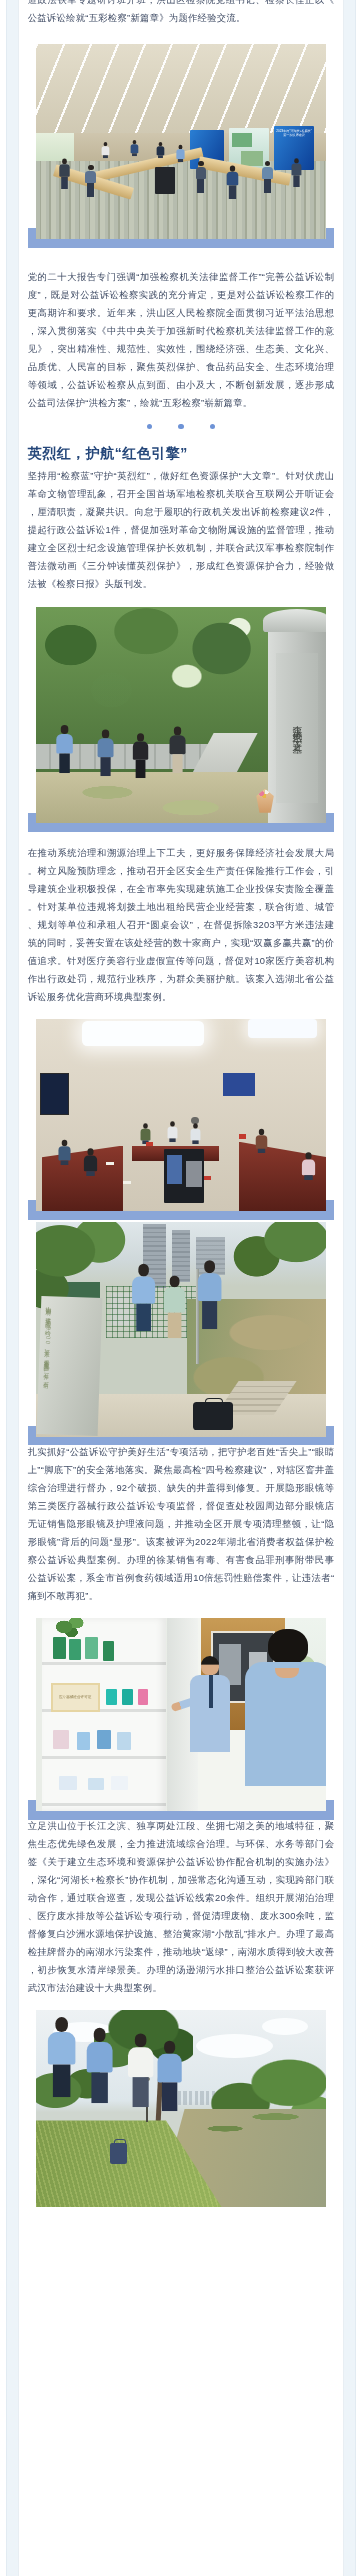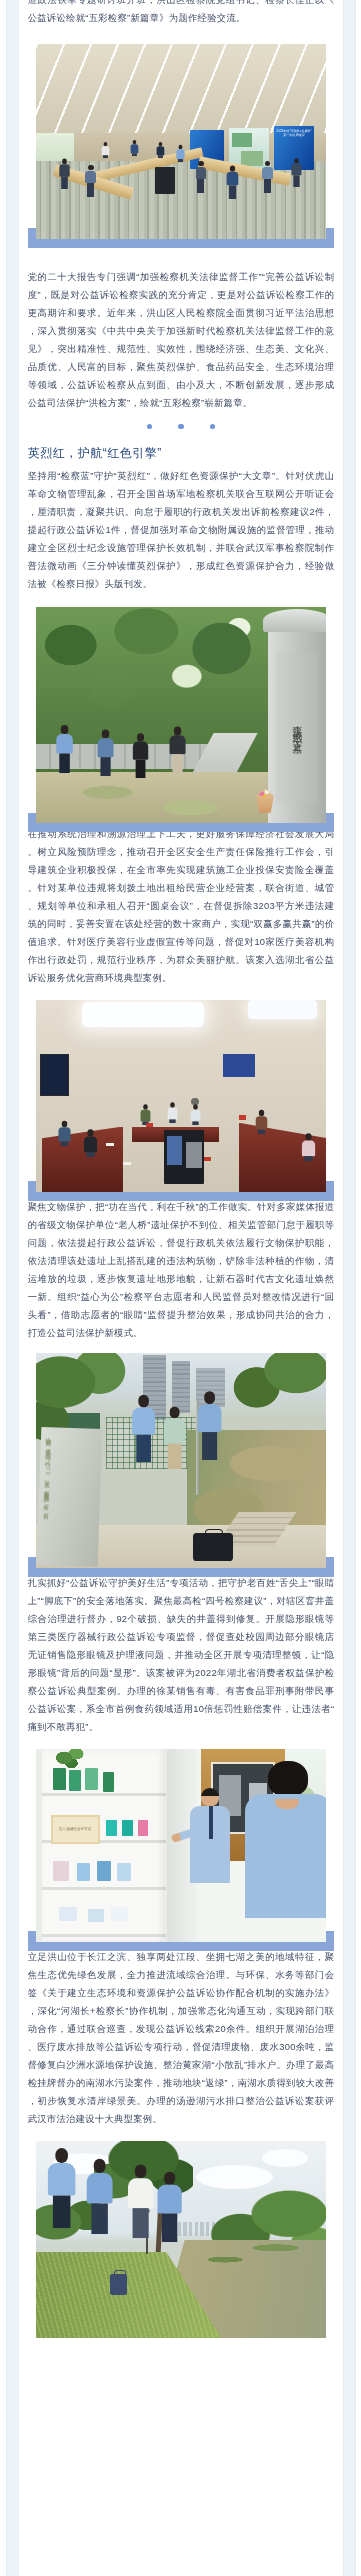--- a/index.html
+++ b/index.html
@@ -15,21 +15,21 @@
   .page{position:relative;width:362px;height:2771px;overflow:hidden;background:#fff}
   .outer{margin:0 6.2px;height:100%;background:var(--gutter-bg);
          border-left:0.5px solid #e2ebf2;border-right:0.5px solid #e2ebf2;padding:0 11.3px}
   .card{height:100%;background:var(--card-bg);
         border-left:0.5px solid #e8eef3;border-right:0.5px solid #e8eef3;padding:0 8.2px;overflow:hidden}
 
   
   .para{font-size:9.3px;line-height:18px;letter-spacing:0.3px;color:var(--text-color);
         text-align:justify;overflow-wrap:anywhere;line-break:anywhere}
   .intro{margin-top:-8.8px}
-  .sec-h{font-size:12px;line-height:13.4px;font-weight:normal;color:var(--heading-color);letter-spacing:0.5px}
+  .sec-h{font-size:14px;line-height:13.4px;font-weight:bold;color:var(--heading-color);letter-spacing:0.5px}
   .dots{display:flex;justify-content:center;align-items:center;gap:26px;height:5.7px}
   .dots i{width:5.2px;height:5.2px;border-radius:50%;background:var(--dot-color)}
 
   
   .photo{position:relative;width:290px;margin-left:auto;margin-right:auto}
   .photo .stripe{position:absolute;left:-8.2px;right:-8.2px;bottom:-8.8px;height:19.6px;background:var(--accent-stripe)}
   .canvas{position:relative;z-index:1;overflow:hidden;background:#d8d8d2}
 
   
   .person{position:absolute;transform-origin:bottom center;z-index:3}
@@ -318,21 +318,21 @@
               <b class="bd"></b>
               <b class="lg"></b>
             </span>
           <span class="person" style="left:47%;top:62%;--s:#2f3338;--p:#c9bfa8;transform:scale(1.45)">
               <b class="bd"></b>
               <b class="lg"></b>
             </span>
         </div>
       </figure>
 
-      <p class="para" style="margin-top:2px">在推动系统治理和溯源治理上下工夫，更好服务保障经济社会发展大局。树立风险预防理念，推动召开全区安全生产责任保险推行工作会，引导建筑企业积极投保，在全市率先实现建筑施工企业投保安责险全覆盖。针对某单位违规将划拨土地出租给民营企业经营案，联合街道、城管、规划等单位和承租人召开“圆桌会议”，在督促拆除3203平方米违法建筑的同时，妥善安置在该处经营的数十家商户，实现“双赢多赢共赢”的价值追求。针对医疗美容行业虚假宣传等问题，督促对10家医疗美容机构作出行政处罚，规范行业秩序，为群众美丽护航。该案入选湖北省公益诉讼服务优化营商环境典型案例。</p>
+      <p class="para" style="margin-top:21px">在推动系统治理和溯源治理上下工夫，更好服务保障经济社会发展大局。树立风险预防理念，推动召开全区安全生产责任保险推行工作会，引导建筑企业积极投保，在全市率先实现建筑施工企业投保安责险全覆盖。针对某单位违规将划拨土地出租给民营企业经营案，联合街道、城管、规划等单位和承租人召开“圆桌会议”，在督促拆除3203平方米违法建筑的同时，妥善安置在该处经营的数十家商户，实现“双赢多赢共赢”的价值追求。针对医疗美容行业虚假宣传等问题，督促对10家医疗美容机构作出行政处罚，规范行业秩序，为群众美丽护航。该案入选湖北省公益诉讼服务优化营商环境典型案例。</p>
 
       <figure class="photo" style="margin-top:12.4px">
         <div class="stripe"></div>
         <div class="canvas s3">
           <div class="light1"></div>
             <div class="light2"></div>
           <div class="side"></div>
             <div class="tv"></div>
             <div class="fan"></div>
           <div class="tbl tL"></div>
@@ -371,21 +371,20 @@
               <b class="lg"></b>
             </span>
           <div class="tent" style="left:38%;top:64%"></div>
           <div class="tent" style="left:70%;top:60%"></div>
           <div class="tent" style="left:58%;bottom:16%"></div>
           <div class="paper" style="left:24%;bottom:24%"></div>
           <div class="paper" style="left:30%;bottom:14%"></div>
         </div>
       </figure>
 
-      <p class="para" style="margin-top:6.2px">聚焦文物保护，把“功在当代，利在千秋”的工作做实。针对多家媒体报道的省级文物保护单位“老人桥”遗址保护不到位、相关监管部门怠于履职等问题，依法提起行政公益诉讼，督促行政机关依法履行文物保护职能，依法清理该处遗址上乱搭乱建的违法构筑物，铲除非法种植的作物，清运堆放的垃圾，逐步恢复遗址地形地貌，让新石器时代古文化遗址焕然一新。组织“益心为公”检察平台志愿者和人民监督员对整改情况进行“回头看”，借助志愿者的“眼睛”监督提升整治效果，形成协同共治的合力，打造公益司法保护新模式。</p>
 
       <figure class="photo" style="margin-top:10.8px">
         <div class="stripe"></div>
         <div class="canvas s4">
           <div class="bld b1"></div>
             <div class="bld b2"></div>
             <div class="bld b3"></div>
           <div class="grn"></div>
             <div class="van"></div>
           <div class="treesL"></div>

